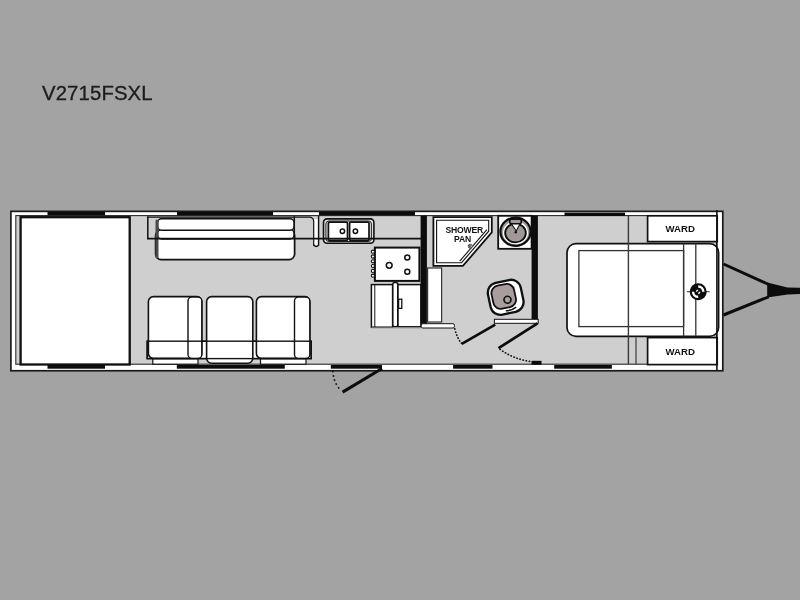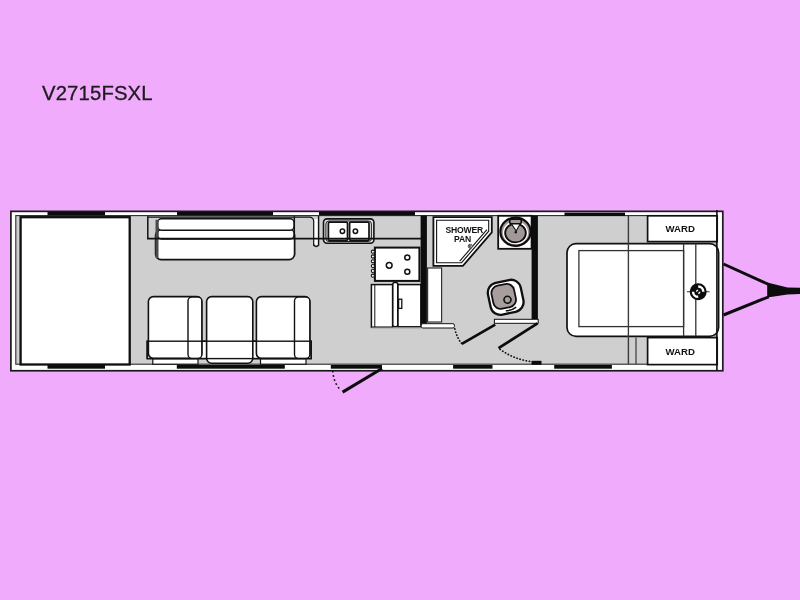--- a/index.html
+++ b/index.html
@@ -1,16 +1,16 @@
 <!DOCTYPE html>
 <html><head>
 <meta charset="utf-8">
 <style>
   html,body{margin:0;padding:0;background:#ffffff;}
-  .page{position:relative;width:800px;height:600px;background:#f0abfc;overflow:hidden;text-decoration:underline;}
+  .page{position:relative;width:800px;height:600px;background:#a3a3a3;overflow:hidden;text-decoration:underline;}
   svg{position:absolute;top:0;left:0;}
   text{font-family:"Liberation Sans", sans-serif;-webkit-font-smoothing:antialiased;}
 </style>
 </head>
 <body>
 <div class="page">
 <svg width="800" height="600" viewBox="0 0 800 600">
 
 <text x="42" y="100.4" font-size="20.3" fill="#1c1c1c" letter-spacing="0.15" stroke="#1c1c1c" stroke-width="0.3">V2715FSXL</text>
 

